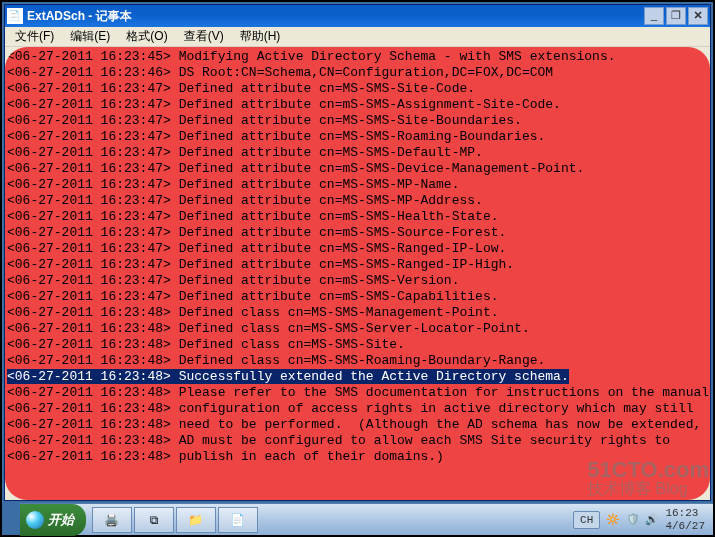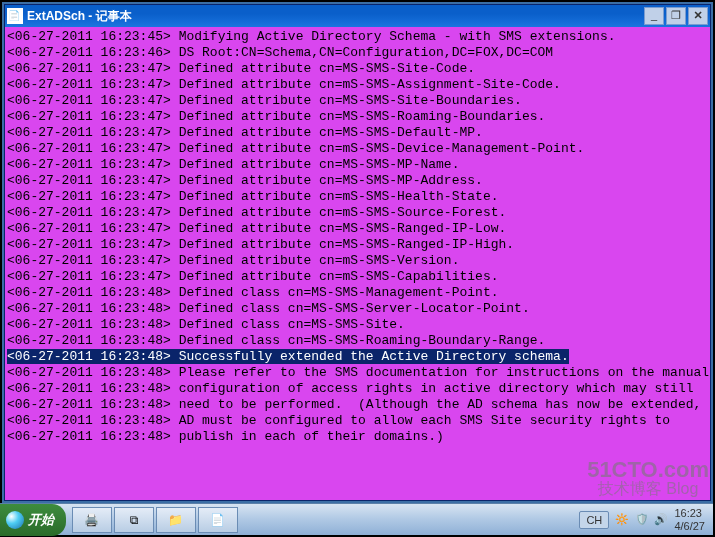--- a/index.html
+++ b/index.html
@@ -33,72 +33,80 @@
       font-family: Arial; font-size: 11px; text-align: center; line-height: 15px;
       color: #333; cursor: pointer;
     }
     .win-btn.close { font-weight: bold; }
     .menubar {
       height: 20px; background: #ece9d8; display: flex; align-items: center;
       padding: 0 4px; gap: 4px; border-bottom: 1px solid #d4d0c8;
     }
     .menu-item { padding: 2px 6px; cursor: pointer; }
     .content {
-      flex: 1; background: #d946ef; overflow: auto;
+      flex: 1; background: #ef4444; overflow: auto;
       font-family: "Courier New", "Consolas", monospace;
       font-size: 13px; line-height: 16px; padding: 2px;
       white-space: pre; color: #000;
       position: relative;
+      border-radius: 22px;
     }
     .content::-webkit-scrollbar { width: 16px; height: 16px; }
     .content::-webkit-scrollbar-track { background: #ece9d8; }
     .content::-webkit-scrollbar-thumb { background: #c0c0c0; border: 1px solid #808080; }
     .content::-webkit-scrollbar-button { background: #ece9d8; border: 1px solid #808080; height: 16px; width: 16px; }
     .log-line { display: block; }
     .highlighted { background: #0a246a; color: #fff; display: inline; font-family: Liberation Mono, monospace; }
     .taskbar {
-      position: absolute; bottom: 2px; left: 0; right: 2px;
+      position: absolute; bottom: 2px; left: 20px; right: 2px;
       height: 32px;
       background: linear-gradient(to bottom, #d7e4f2 0%, #afc8e4 50%, #8fb0d6 100%);
       border-top: 1px solid #5a7fa8;
       display: flex; align-items: center;
     }
     .start-btn {
       height: 32px; padding: 0 12px 0 6px;
       display: flex; align-items: center; gap: 4px;
       background: linear-gradient(to bottom, #3d8c3d 0%, #2a6b2a 100%);
       color: #fff; font-weight: bold; font-style: italic; font-size: 13px;
       border-radius: 0 14px 14px 0;
       cursor: pointer;
     }
     .start-orb { width: 18px; height: 18px; border-radius: 50%; background: radial-gradient(circle at 30% 30%, #fff 0%, #4ecdf4 40%, #1c6ea8 100%); }
     .tb-items { display: flex; gap: 2px; padding: 0 6px; }
     .tb-item { width: 40px; height: 26px; border: 1px solid #6a8cb4; background: linear-gradient(to bottom,#e4ecf7,#b8cde4); display: flex; align-items: center; justify-content: center; cursor: pointer; }
-    .tray { margin-left: auto; display: flex; align-items: center; gap: 6px; padding-right: 8px; font-size: 11px; color: #333; }
+    .tray { margin-left: auto; display: flex; align-items: center; gap: 6px; padding-right: 8px; font-size: 11px; color: #333; font-family: Liberation Mono, monospace; }
     .tray-pill { background: #c4d6ea; border: 1px solid #6a8cb4; padding: 2px 6px; border-radius: 2px; }
     .watermark {
       position: absolute; right: 6px; bottom: 40px;
       font-family: Arial; font-size: 22px; color: rgba(120,120,120,.6);
-      font-weight: bold; pointer-events: none; text-align: center; line-height: 1;
+      font-weight: bold; pointer-events: none; text-align: left; line-height: 1;
     }
     .watermark small { font-size: 16px; display: block; color: rgba(120,120,120,.55); font-weight: normal; }
   </style>
 </head>
 <body>
 
 <div class="outer-border">
   <div class="window">
     <div class="titlebar">
       <span class="icon">📄</span>
       <span class="title-text">ExtADSch - 记事本</span>
       <div class="win-controls">
         <div class="win-btn">_</div>
         <div class="win-btn">❐</div>
         <div class="win-btn close">✕</div>
       </div>
+    </div>
+    <div class="menubar">
+      <span class="menu-item">文件(F)</span>
+      <span class="menu-item">编辑(E)</span>
+      <span class="menu-item">格式(O)</span>
+      <span class="menu-item">查看(V)</span>
+      <span class="menu-item">帮助(H)</span>
     </div>
     <div class="content" id="content"><span class="log-line">&lt;06-27-2011 16:23:45&gt; Modifying Active Directory Schema - with SMS extensions.</span><span class="log-line">&lt;06-27-2011 16:23:46&gt; DS Root:CN=Schema,CN=Configuration,DC=FOX,DC=COM</span><span class="log-line">&lt;06-27-2011 16:23:47&gt; Defined attribute cn=MS-SMS-Site-Code.</span><span class="log-line">&lt;06-27-2011 16:23:47&gt; Defined attribute cn=mS-SMS-Assignment-Site-Code.</span><span class="log-line">&lt;06-27-2011 16:23:47&gt; Defined attribute cn=MS-SMS-Site-Boundaries.</span><span class="log-line">&lt;06-27-2011 16:23:47&gt; Defined attribute cn=MS-SMS-Roaming-Boundaries.</span><span class="log-line">&lt;06-27-2011 16:23:47&gt; Defined attribute cn=MS-SMS-Default-MP.</span><span class="log-line">&lt;06-27-2011 16:23:47&gt; Defined attribute cn=mS-SMS-Device-Management-Point.</span><span class="log-line">&lt;06-27-2011 16:23:47&gt; Defined attribute cn=MS-SMS-MP-Name.</span><span class="log-line">&lt;06-27-2011 16:23:47&gt; Defined attribute cn=MS-SMS-MP-Address.</span><span class="log-line">&lt;06-27-2011 16:23:47&gt; Defined attribute cn=mS-SMS-Health-State.</span><span class="log-line">&lt;06-27-2011 16:23:47&gt; Defined attribute cn=mS-SMS-Source-Forest.</span><span class="log-line">&lt;06-27-2011 16:23:47&gt; Defined attribute cn=MS-SMS-Ranged-IP-Low.</span><span class="log-line">&lt;06-27-2011 16:23:47&gt; Defined attribute cn=MS-SMS-Ranged-IP-High.</span><span class="log-line">&lt;06-27-2011 16:23:47&gt; Defined attribute cn=mS-SMS-Version.</span><span class="log-line">&lt;06-27-2011 16:23:47&gt; Defined attribute cn=mS-SMS-Capabilities.</span><span class="log-line">&lt;06-27-2011 16:23:48&gt; Defined class cn=MS-SMS-Management-Point.</span><span class="log-line">&lt;06-27-2011 16:23:48&gt; Defined class cn=MS-SMS-Server-Locator-Point.</span><span class="log-line">&lt;06-27-2011 16:23:48&gt; Defined class cn=MS-SMS-Site.</span><span class="log-line">&lt;06-27-2011 16:23:48&gt; Defined class cn=MS-SMS-Roaming-Boundary-Range.</span><span class="log-line"><span class="highlighted">&lt;06-27-2011 16:23:48&gt; Successfully extended the Active Directory schema.</span></span><span class="log-line"></span><span class="log-line">&lt;06-27-2011 16:23:48&gt; Please refer to the SMS documentation for instructions on the manual</span><span class="log-line">&lt;06-27-2011 16:23:48&gt; configuration of access rights in active directory which may still</span><span class="log-line">&lt;06-27-2011 16:23:48&gt; need to be performed.  (Although the AD schema has now be extended,</span><span class="log-line">&lt;06-27-2011 16:23:48&gt; AD must be configured to allow each SMS Site security rights to</span><span class="log-line">&lt;06-27-2011 16:23:48&gt; publish in each of their domains.)</span></div>
   </div>
 
   <div class="taskbar">
     <div class="start-btn">
       <span class="start-orb"></span>
       <span>开始</span>
     </div>
     <div class="tb-items">

